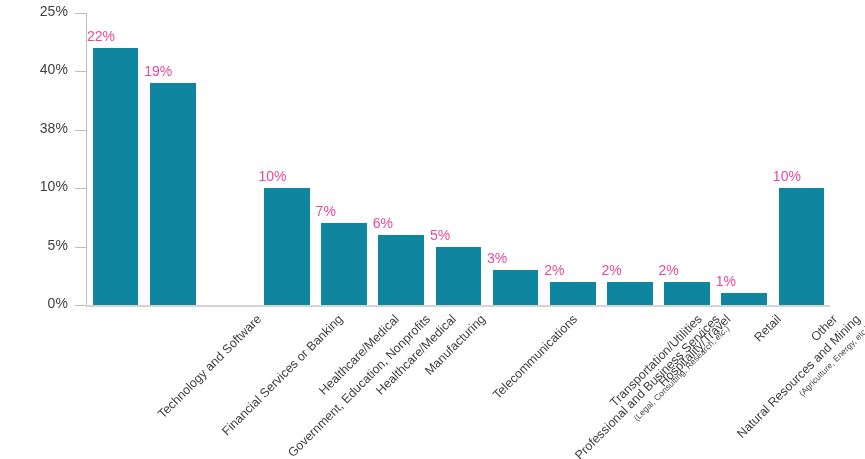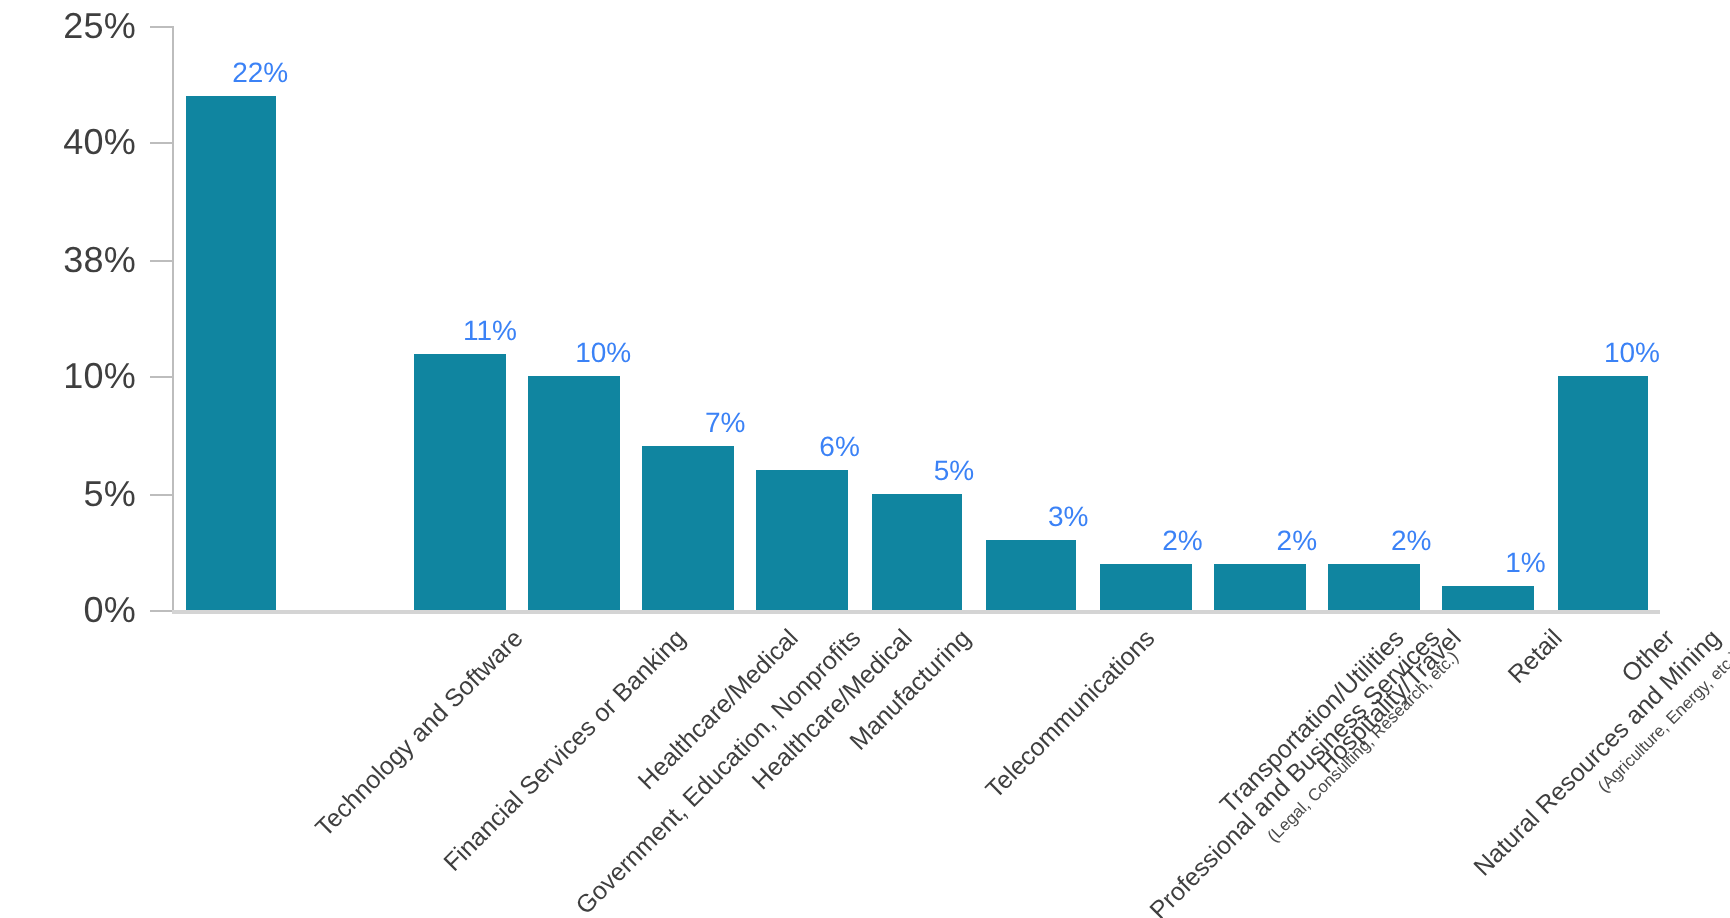--- a/index.html
+++ b/index.html
@@ -33,21 +33,21 @@
   .y-tick {
     position: absolute;
     left: 0;
     width: 86px;
     height: 0;
   }
   .y-tick .tick-label {
     position: absolute;
     right: 18px;
     top: -10px;
-    font-size: 18px;
+    font-size: 14px;
     color: #3f3f3f;
     text-align: right;
     white-space: nowrap;
     letter-spacing: .1px;
   }
   .y-tick .tick-mark {
     position: absolute;
     right: 0;
     top: 0;
     width: 11px;
@@ -82,23 +82,23 @@
     position: absolute;
     bottom: 0;
     left: 10%;
     width: 80%;
     background: #1085a0;
   }
   .bar-value {
     position: absolute;
     left: 0;
     width: 100%;
-    text-align: right;
+    text-align: left;
     font-size: 14px;
-    color: #3b82f6;
+    color: #ec4899;
     white-space: nowrap;
   }
 
   
   .cat-label {
     position: absolute;
     top: 312px;
     transform-origin: right top;
     transform: rotate(-45deg);
     text-align: right;
@@ -146,23 +146,23 @@
       </div>
     </div>
 
   <div class="baseline"></div>
 
   <div class="plot" id="plot-area">
       <div class="bar-slot" style="left: 0px; width: 57.1538px;">
         <div class="bar" title="Technology and Software 22%" style="height: 256.96px; background: rgb(16, 133, 160);"></div>
         <div class="bar-value" style="bottom: 260.96px;">22%</div>
       </div>
-      <div class="bar-slot" style="left: 114.308px; width: 57.1538px;">
-        <div class="bar" title="Government, Education, Nonprofits 11%" style="height: 128.48px; background: rgb(16, 133, 160);"></div>
-        <div class="bar-value" style="bottom: 132.48px;">11%</div>
+      <div class="bar-slot" style="left: 57.1538px; width: 57.1538px;">
+        <div class="bar" title="Financial Services or Banking 19%" style="height: 221.92px; background: rgb(16, 133, 160);"></div>
+        <div class="bar-value" style="bottom: 225.92px;">19%</div>
       </div>
       <div class="bar-slot" style="left: 171.462px; width: 57.1538px;">
         <div class="bar" title="Healthcare/Medical 10%" style="height: 116.8px; background: rgb(16, 133, 160);"></div>
         <div class="bar-value" style="bottom: 120.8px;">10%</div>
       </div>
       <div class="bar-slot" style="left: 228.615px; width: 57.1538px;">
         <div class="bar" title="Healthcare/Medical 7%" style="height: 81.76px; background: rgb(16, 133, 160);"></div>
         <div class="bar-value" style="bottom: 85.76px;">7%</div>
       </div>
       <div class="bar-slot" style="left: 285.769px; width: 57.1538px;">

